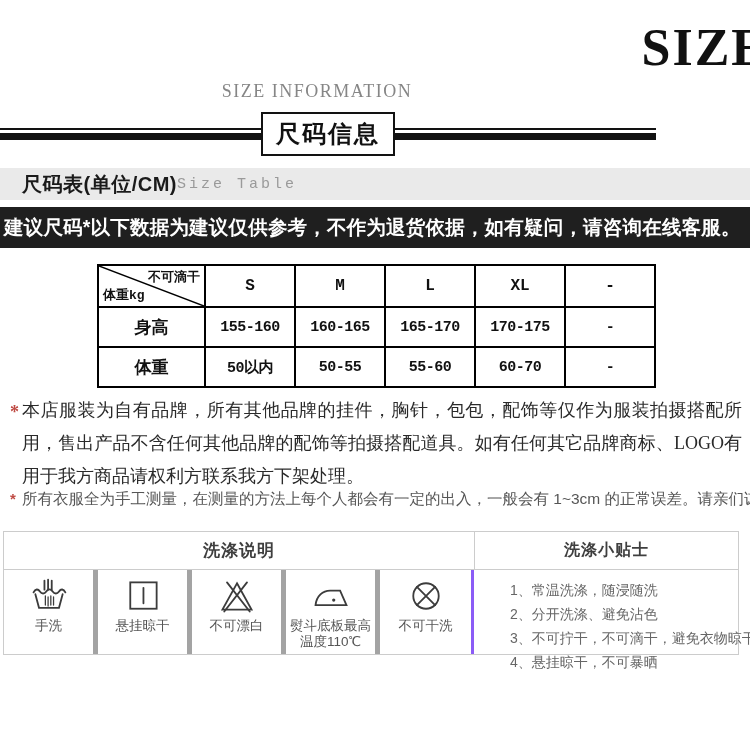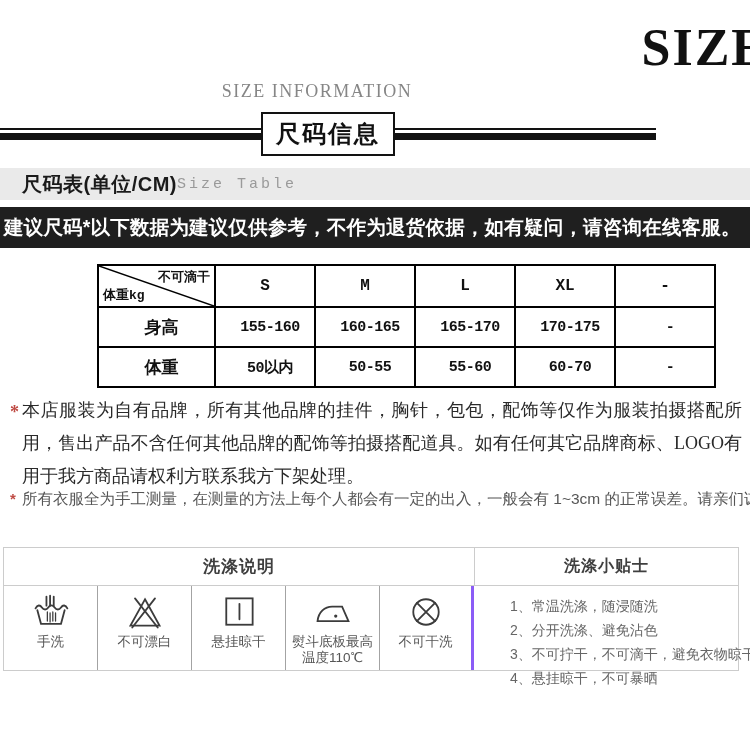--- a/index.html
+++ b/index.html
@@ -33,47 +33,47 @@
     color:#fff;font-weight:700;font-size:19.5px;line-height:41px;white-space:nowrap;
     overflow:hidden;padding-left:4px;box-sizing:border-box;letter-spacing:0.2px;}
 
   
   table.size-table{position:absolute;top:264px;left:97px;border-collapse:collapse;
     table-layout:fixed;}
   table.size-table td{border:2px solid #000;text-align:center;vertical-align:middle;
     font-weight:700;color:#111;padding:0;}
   td.c0{width:105px;} td.cv{width:88px;}
   tr.hd td{height:40px;font-family:"Liberation Mono",monospace;font-size:16px;}
-  tr.bd td{height:38px;padding-left:10px;}
+  tr.bd td{height:38px;}
   td.rowlabel{font-size:17px;font-family:"Liberation Sans",sans-serif;}
   td.val{font-family:"Liberation Mono",monospace;font-size:15px;letter-spacing:-0.5px;}
   .corner-cell{position:relative;}
   .corner-cell svg{position:absolute;top:0;left:0;width:100%;height:100%;}
   .corner-top{position:absolute;top:2px;right:4px;font-size:13px;font-weight:700;}
   .corner-bottom{position:absolute;bottom:2px;left:4px;font-size:13px;font-weight:700;}
 
   
   .note{position:absolute;left:10px;width:732px;box-sizing:border-box;padding-left:12px;}
   .star{position:absolute;left:0;top:2px;color:#bf4a43;font-size:18px;font-weight:700;}
   .note1{top:394px;font-family:"Liberation Serif",serif;font-size:18px;line-height:33px;
     color:#2a2a2a;text-align:justify;}
   .note2{top:489px;font-size:15.5px;color:#555;white-space:nowrap;}
   .note2 .star{top:1px;font-size:15px;}
 
   
   .care{position:absolute;top:531px;left:3px;width:736px;border:1px solid #ccc;
-    box-sizing:border-box;margin-top:16px;}
+    box-sizing:border-box;}
   .care-head{display:flex;height:37px;border-bottom:1px solid #ccc;}
   .care-head-left{width:470px;border-right:1px solid #ccc;display:flex;align-items:center;
     justify-content:center;font-size:17px;font-weight:600;color:#3f3f3f;letter-spacing:1px;}
   .care-head-right{flex:1;display:flex;align-items:center;justify-content:center;
     font-size:16px;font-weight:600;color:#3f3f3f;letter-spacing:1px;}
   .care-body{display:flex;height:84px;}
   .care-cells{width:470px;display:flex;}
-  .care-cell{width:94px;box-sizing:border-box;border-right:1px solid #a3a3a3;
+  .care-cell{width:94px;box-sizing:border-box;border-right:5px solid #a3a3a3;
     display:flex;flex-direction:column;align-items:center;padding-top:6px;}
   .care-cell svg{width:40px;height:40px;stroke:#3c3c3c;stroke-width:2;fill:none;stroke-linecap:round;}
   .care-label{font-size:13.5px;color:#555;text-align:center;line-height:16px;margin-top:2px;
     width:86px;}
   .care-tips{flex:1;padding:8px 0 0 36px;box-sizing:border-box;}
   .tip{font-size:14px;color:#666;line-height:24px;white-space:nowrap;}
 </style>
 </head>
 <body>
 
@@ -159,32 +159,32 @@
             <path d="M17,5 V15 M21,4 V15 M25,5 V15"></path>
             <path d="M5,18 c2,-4 5,-4 7,-1 c2,3 5,3 7,0 c2,-3 5,-3 7,0 c2,3 5,3 7,0 c2,-3 5,-3 7,1"></path>
             <path d="M7,20 L11,35 H33 L37,20"></path>
             <path d="M18,22 v10 M21,23 v10 M24,22 v10 M27,23 v9" stroke-width="1.4"></path>
           </svg>
           <div class="care-label">手洗</div>
         </div>
 
         <div class="care-cell">
           <svg viewBox="0 0 44 44">
+            <rect x="8" y="7" width="29" height="29"></rect>
+            <line x1="22.5" y1="13" x2="22.5" y2="30"></line>
+          </svg>
+          <div class="care-label">悬挂晾干</div>
+        </div>
+
+        <div class="care-cell">
+          <svg viewBox="0 0 44 44">
             <polygon points="22,8 38,37 6,37"></polygon>
             <path d="M11,7 L36,39 M33,7 L8,39"></path>
           </svg>
           <div class="care-label">不可漂白</div>
-        </div>
-
-        <div class="care-cell">
-          <svg viewBox="0 0 44 44">
-            <rect x="8" y="7" width="29" height="29"></rect>
-            <line x1="22.5" y1="13" x2="22.5" y2="30"></line>
-          </svg>
-          <div class="care-label">悬挂晾干</div>
         </div>
 
         <div class="care-cell">
           <svg viewBox="0 0 44 44">
             <path d="M5,32 C6,22 13,16 21,16 L32,16 L39,32 Z"></path>
             <circle cx="25" cy="26.5" r="1.8" fill="#3c3c3c" stroke="none"></circle>
           </svg>
           <div class="care-label">熨斗底板最高温度110℃</div>
         </div>
 

